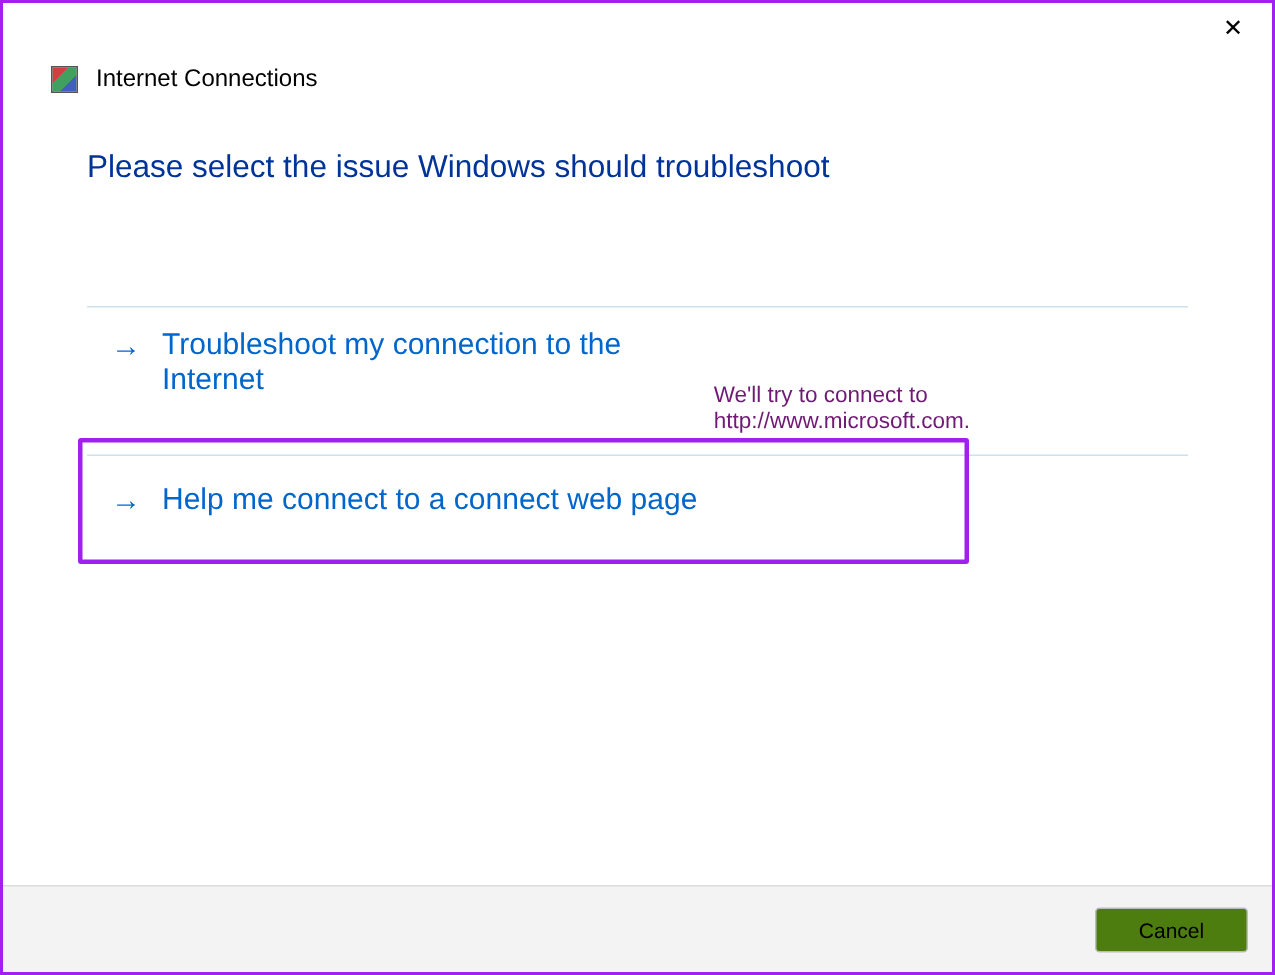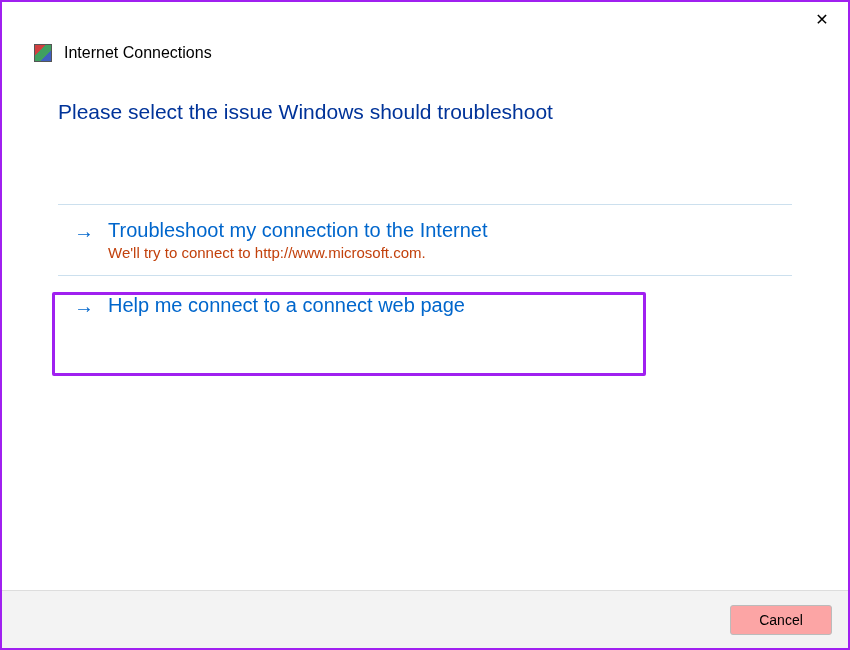--- a/index.html
+++ b/index.html
@@ -65,30 +65,31 @@
     }
     .option .arrow {
       color: #0066cc;
       font-size: 20px;
       line-height: 24px;
       flex-shrink: 0;
       margin-left: 6px;
     }
     .option-text {
       display: flex;
-      flex-direction: column;
+      flex-direction: row;
       gap: 2px;
     }
     .option-title {
       font-size: 20px;
       color: #0066cc;
     }
     .option-sub {
       font-size: 15px;
-      color: #c2410c;
+      color: #701a75;
+      margin-top: 36px;
     }
     .option.highlighted {
       position: relative;
     }
     .highlight-box {
       position: absolute;
       border: 3px solid #a020f0;
       border-radius: 2px;
       pointer-events: none;
       left: 50px;
@@ -105,21 +106,21 @@
       border-top: 1px solid #ddd;
       background: #f3f3f3;
       display: flex;
       justify-content: flex-end;
       align-items: center;
       padding-right: 16px;
     }
     .cancel-btn {
       width: 102px;
       height: 30px;
-      background: #fca5a5;
+      background: #4d7c0f;
       border: 1px solid #bbb;
       border-radius: 3px;
       font-size: 14px;
       cursor: pointer;
     }
   </style>
 </head>
 <body>
 
 <div class="window">

